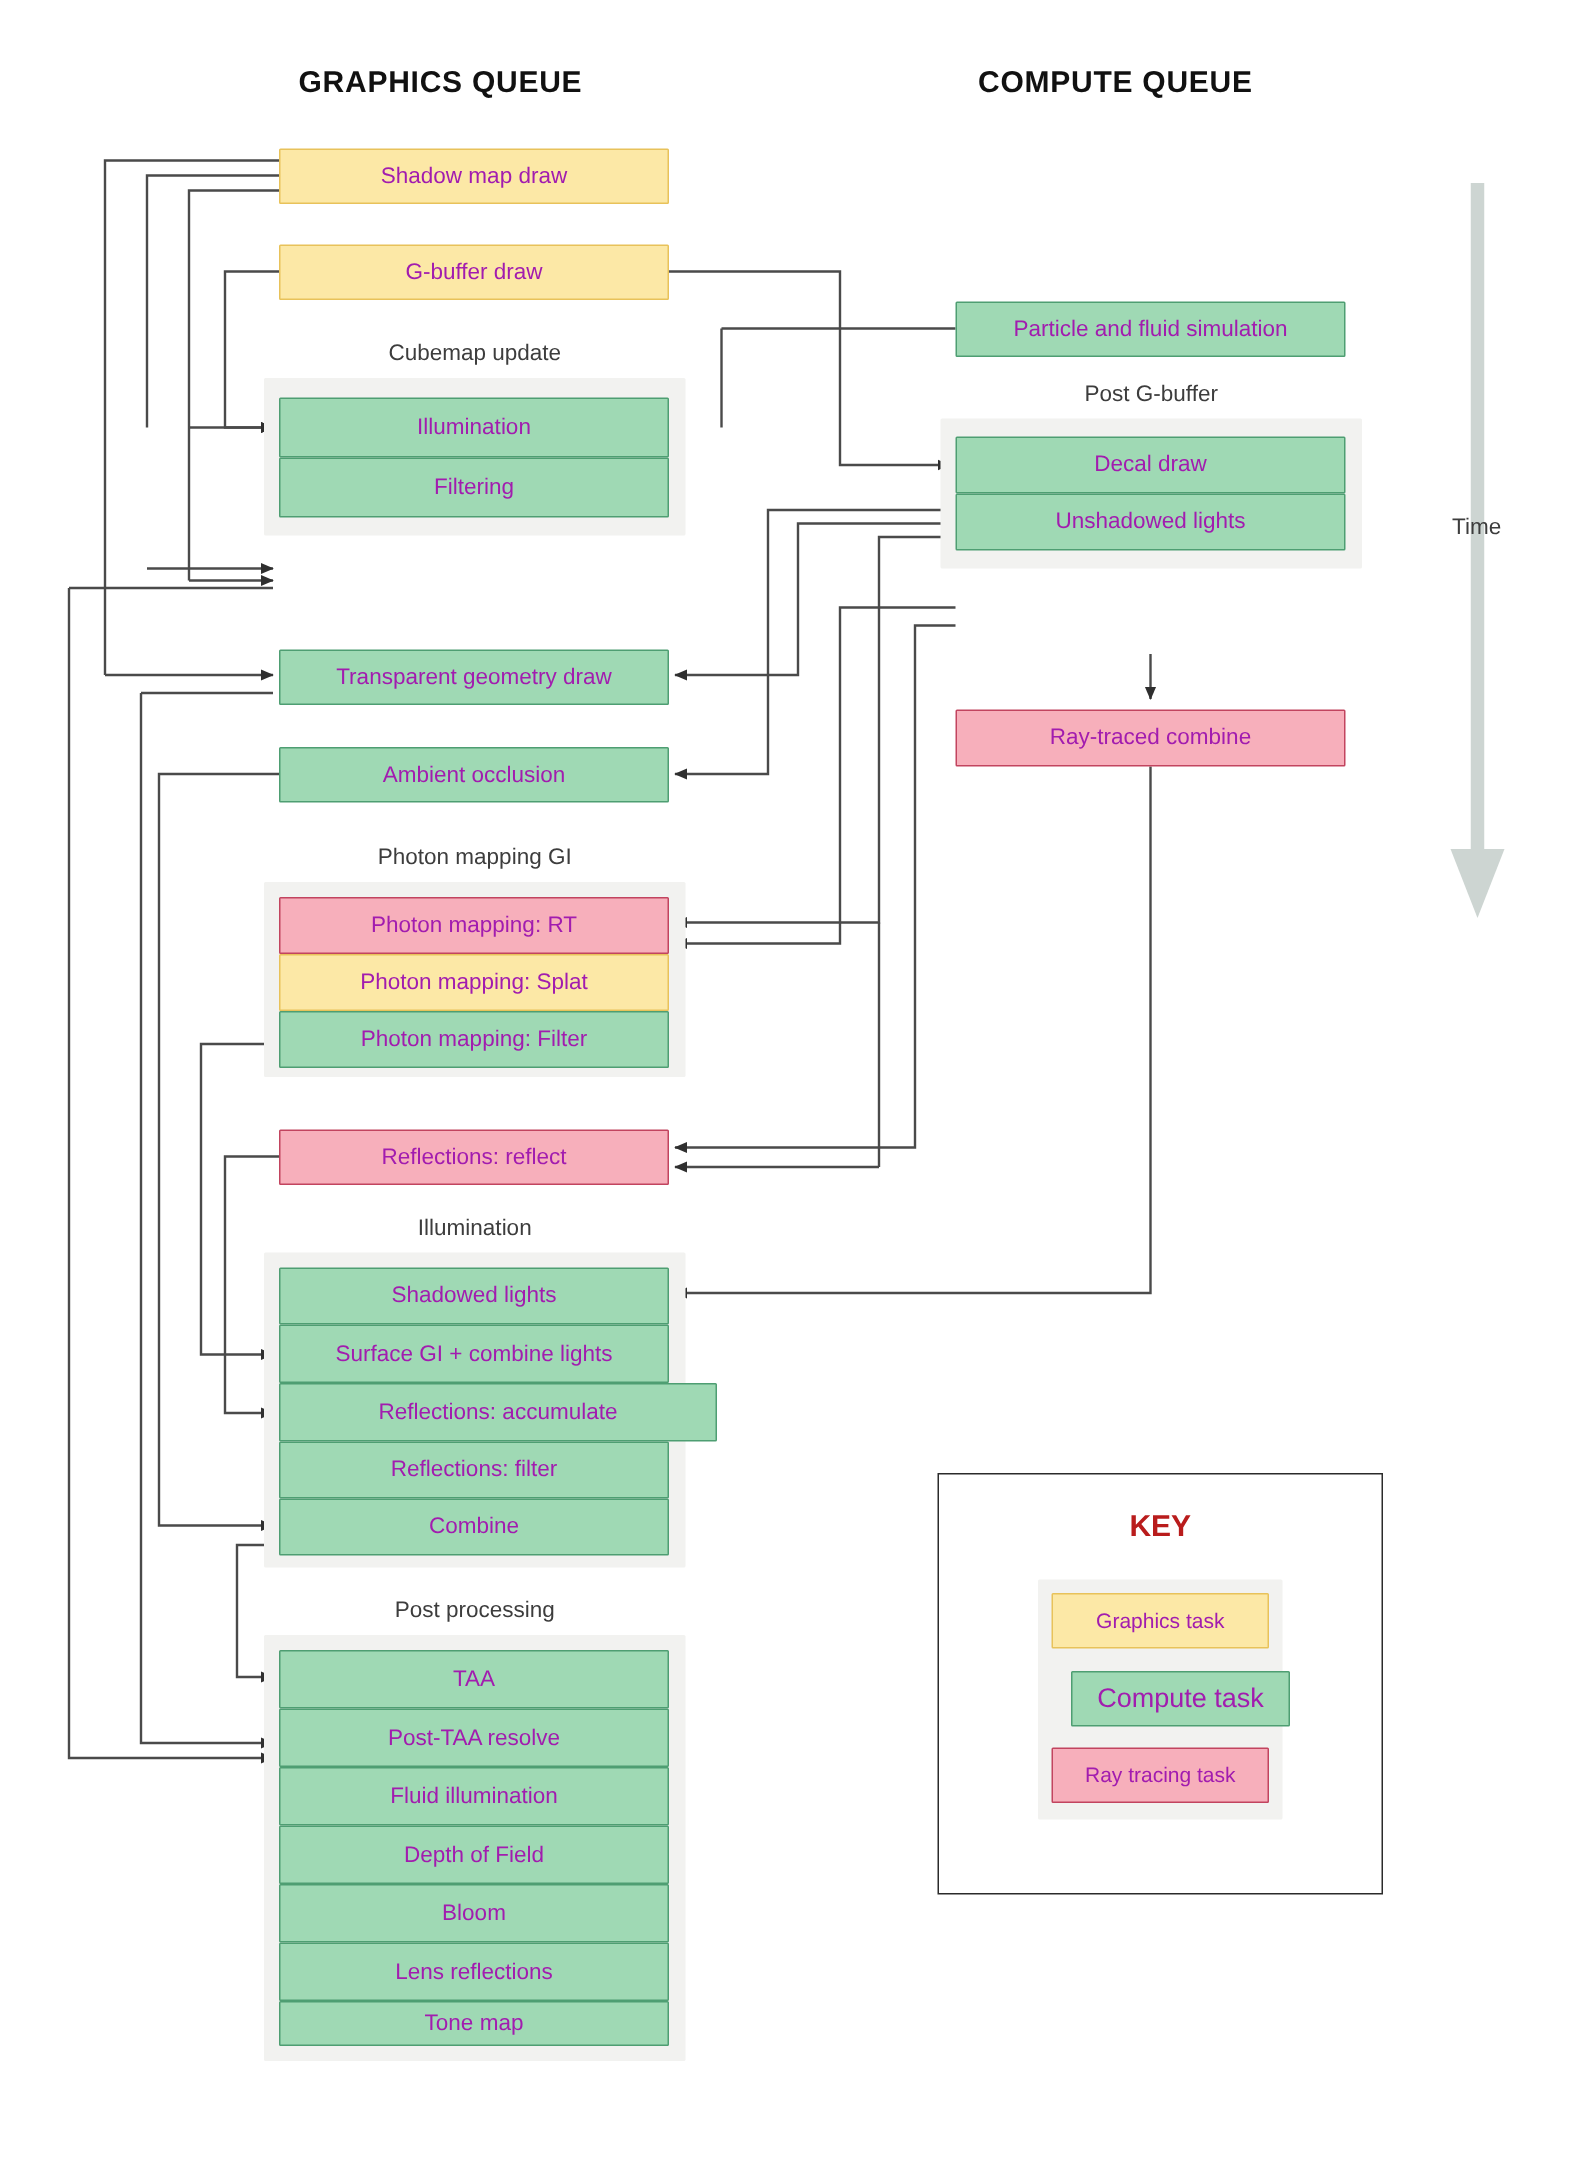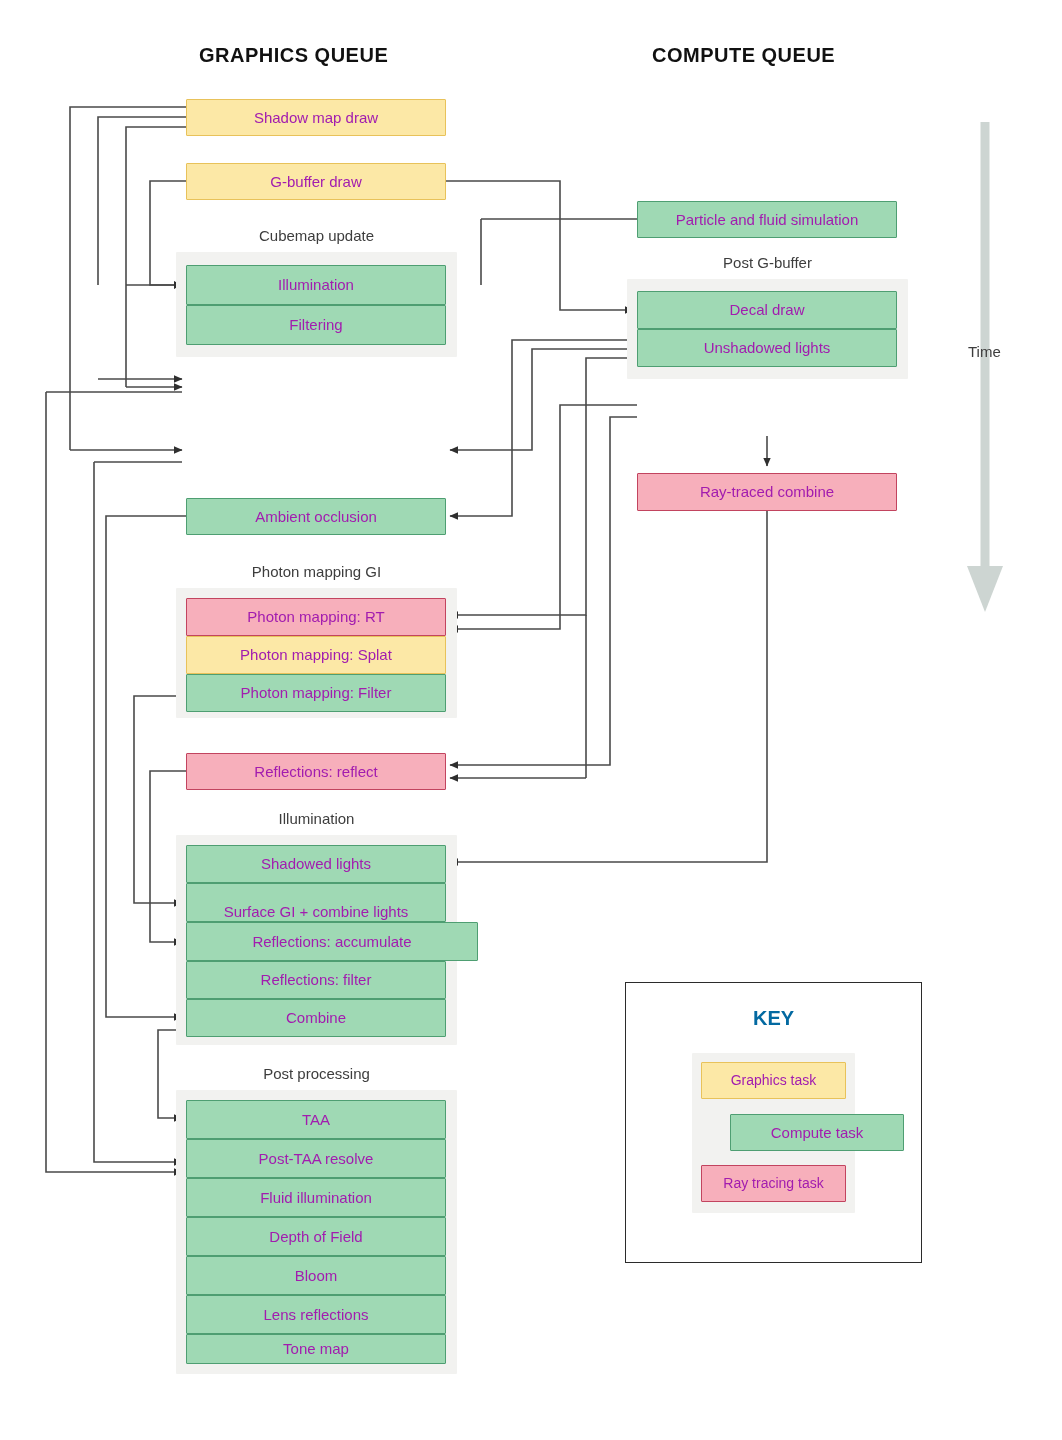--- a/index.html
+++ b/index.html
@@ -57,21 +57,21 @@
   .keypanel{
     position:absolute;
     box-sizing:border-box;
     border:1.5px solid #2b2b2b;
     background:#ffffff;
   }
   .keytitle{
     position:absolute;
     font-size:20px;
     font-weight:bold;
-    color:#0369a1;
+    color:#b91c1c;
     width:100%;
     text-align:center;
   }
   .timelabel{
     position:absolute;
     font-size:15px;
     color:#3d3d3d;
   }
 </style>
 </head>
@@ -161,20 +161,23 @@
   <div class="grplabel" style="left:176px;top:227px;width:281px;">Cubemap update</div>
   <div class="grp" style="left:176px;top:252px;width:281px;height:105px;"></div>
   <div class="box cmp" style="left:186px;top:265px;width:260px;height:40px;">
     <span>Illumination</span>
   </div>
   <div class="box cmp" style="left:186px;top:305px;width:260px;height:40px;">
     <span>Filtering</span>
   </div>
 
 
+  <div class="box cmp" style="left:186px;top:433px;width:260px;height:37px;">
+    <span>Transparent geometry draw</span>
+  </div>
 
   <div class="box cmp" style="left:186px;top:498px;width:260px;height:37px;">
     <span>Ambient occlusion</span>
   </div>
 
   <div class="grplabel" style="left:176px;top:563px;width:281px;">Photon mapping GI</div>
   <div class="grp" style="left:176px;top:588px;width:281px;height:130px;"></div>
   <div class="box rt" style="left:186px;top:598px;width:260px;height:38px;">
     <span>Photon mapping: RT</span>
   </div>
@@ -187,21 +190,21 @@
 
   <div class="box rt" style="left:186px;top:753px;width:260px;height:37px;">
     <span>Reflections: reflect</span>
   </div>
 
   <div class="grplabel" style="left:176px;top:810px;width:281px;">Illumination</div>
   <div class="grp" style="left:176px;top:835px;width:281px;height:210px;"></div>
   <div class="box cmp" style="left:186px;top:845px;width:260px;height:38px;">
     <span>Shadowed lights</span>
   </div>
-  <div class="box cmp" style="left:186px;top:883px;width:260px;height:39px;align-items:flex-end;">
+  <div class="box cmp" style="left:186px;top:883px;width:260px;height:39px;">
     <span>Surface GI + combine lights</span>
   </div>
   <div class="box cmp" style="left:186px;top:922px;width:292px;height:39px;">
     <span>Reflections: accumulate</span>
   </div>
   <div class="box cmp" style="left:186px;top:961px;width:260px;height:38px;">
     <span>Reflections: filter</span>
   </div>
   <div class="box cmp" style="left:186px;top:999px;width:260px;height:38px;">
     <span>Combine</span>
@@ -249,20 +252,20 @@
     <span>Ray-traced combine</span>
   </div>
 
   <div class="keypanel" style="left:625px;top:982px;width:297px;height:281px;">
     <div class="keytitle" style="top:24px;">KEY</div>
   </div>
   <div class="grp" style="left:692px;top:1053px;width:163px;height:160px;"></div>
   <div class="box gfx" style="left:701px;top:1062px;width:145px;height:37px;font-size:14px;">
     <span>Graphics task</span>
   </div>
-  <div class="box cmp" style="left:730px;top:1114px;width:174px;height:37px;font-size:15px;">
+  <div class="box cmp" style="left:714px;top:1114px;width:146px;height:37px;font-size:18px;">
     <span>Compute task</span>
   </div>
   <div class="box rt" style="left:701px;top:1165px;width:145px;height:37px;font-size:14px;">
     <span>Ray tracing task</span>
   </div>
 
 </div>
 
 </body></html>

